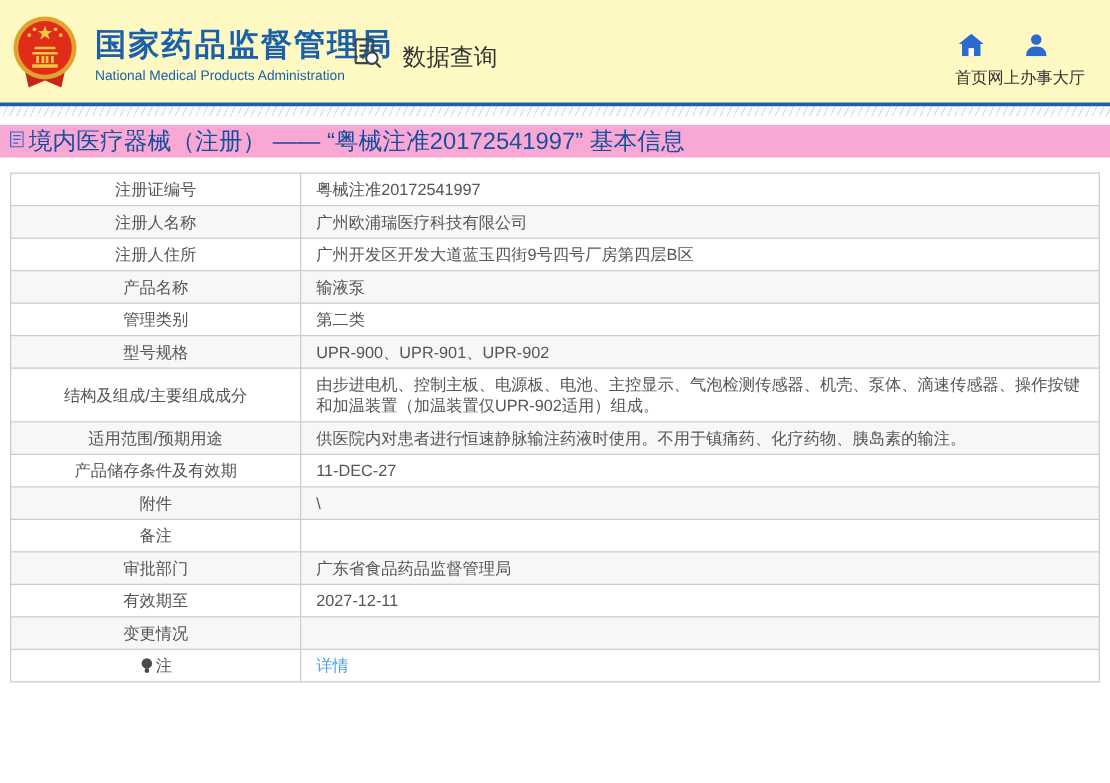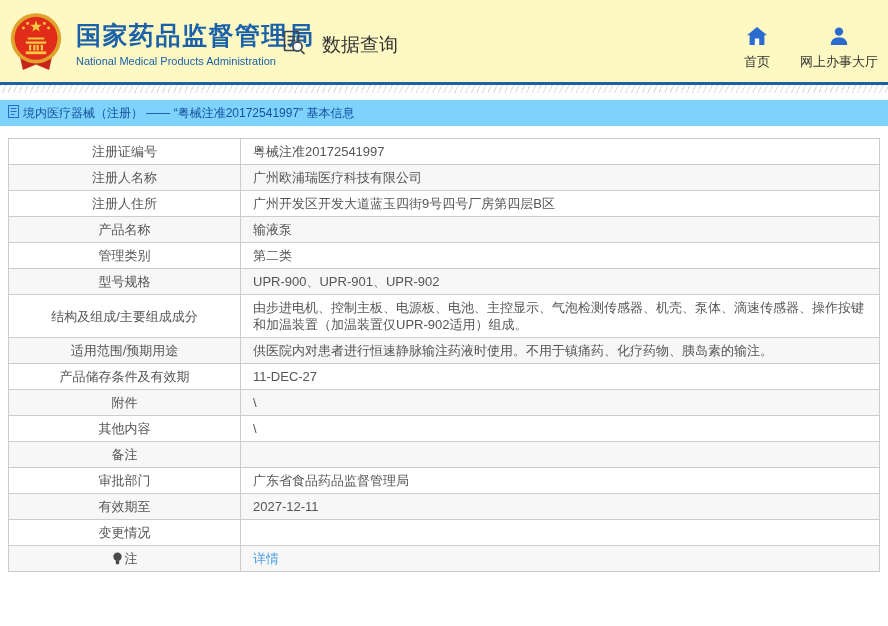--- a/index.html
+++ b/index.html
@@ -9,28 +9,28 @@
     font-family:"Liberation Sans","DejaVu Sans",sans-serif;
   }
   
   .header { position:relative; height:85px; background:#fef9c3; border-bottom:3px solid #1a61a9; }
   .logo { position:absolute; left:8px; top:12px; width:56px; height:62px; }
   .title-block { position:absolute; left:76px; top:19px; }
   .title-cn { font-size:25px; font-weight:bold; color:#1a61a9; letter-spacing:1.5px; }
   .title-en { font-size:11px; color:#1a61a9; margin-top:3px; }
   .data-query { position:absolute; left:281px; top:29px; display:flex; align-items:center; gap:15px;
     font-size:19px; color:#333; cursor:pointer; }
-  .nav { position:absolute; right:10px; top:27px; display:flex; gap:30px; }
+  .nav { position:absolute; right:20px; top:27px; display:flex; }
   .nav-item { display:flex; flex-direction:column; align-items:center; gap:5px;
     font-size:13px; color:#333; cursor:pointer; }
   
   .hatch { height:8px; background:repeating-linear-gradient(115deg,#dedede 0 1px,#ffffff 1px 5px); }
   
-  .breadcrumb { margin-top:7px; height:26px; background:#7dd3fc; display:flex; align-items:center;
-    gap:4px; padding-left:8px; font-size:12px; color:#15509e; }
+  .breadcrumb { margin-top:7px; height:26px; background:#f9a8d4; display:flex; align-items:center;
+    gap:4px; padding-left:8px; font-size:19px; color:#15509e; }
   
   .info-table { margin:12px 0 0 8px; width:872px; border-collapse:collapse; table-layout:fixed;
     font-size:13px; color:#555; }
   .info-table td { border:1px solid #ccc; padding:4px 12px; line-height:17px; height:25px; }
   .info-table td.label { width:232px; text-align:center; color:#555; }
   .info-table td.label svg { vertical-align:-2px; margin-right:2px; }
   .info-table tr:nth-child(even) { background:#f7f7f7; }
   .detail-link { color:#4ba0e8; text-decoration:none; cursor:pointer; }
 </style>
 </head>
@@ -145,24 +145,20 @@
       </tr>
       <tr>
         <td class="label">产品储存条件及有效期</td>
         <td class="value">11-DEC-27</td>
       </tr>
       <tr>
         <td class="label">附件</td>
         <td class="value">\</td>
       </tr>
       <tr>
-        <td class="label">其他内容</td>
-        <td class="value">\</td>
-      </tr>
-      <tr>
         <td class="label">备注</td>
         <td class="value"></td>
       </tr>
       <tr>
         <td class="label">审批部门</td>
         <td class="value">广东省食品药品监督管理局</td>
       </tr>
       <tr>
         <td class="label">有效期至</td>
         <td class="value">2027-12-11</td>

